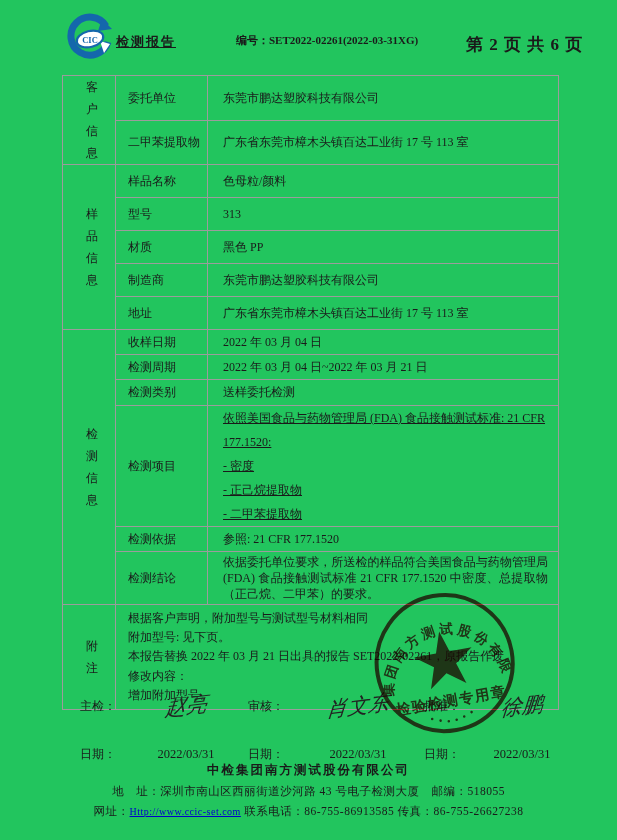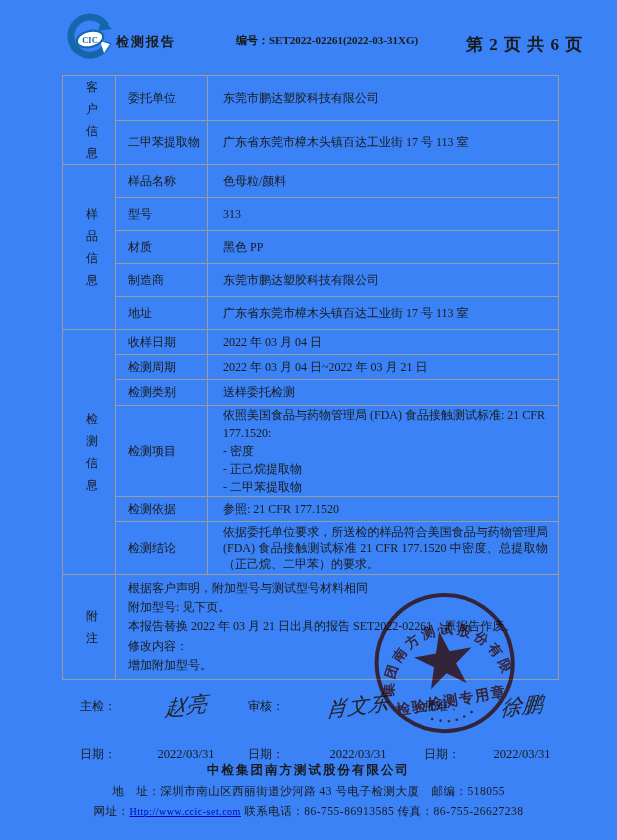--- a/index.html
+++ b/index.html
@@ -1,35 +1,35 @@
 <!DOCTYPE html>
 <html><head>
 <meta charset="utf-8">
 <style>
   * { margin:0; padding:0; box-sizing:border-box; }
   html,body { background:#ffffff; }
   body { font-family:"Liberation Serif","DejaVu Serif",serif; color:#1a1a1a; }
-  .page { position:relative; width:617px; height:840px; background:#3b82f6; overflow:hidden; }
+  .page { position:relative; width:617px; height:840px; background:#22c55e; overflow:hidden; }
 
   
   .hdr { position:absolute; top:0; left:0; width:617px; height:75px; }
   .logo { position:absolute; left:62px; top:13px; width:56px; height:50px; }
-  .hdr-title { position:absolute; left:116px; top:33px; font-size:13px; font-weight:bold; letter-spacing:2px; }
+  .hdr-title { position:absolute; left:116px; top:33px; font-size:13px; font-weight:bold; letter-spacing:2px;text-decoration:underline; }
   .hdr-no { position:absolute; left:236px; top:33px; font-size:11px; font-weight:bold; }
   .hdr-page { position:absolute; left:466px; top:33px; font-size:17px; font-weight:bold; letter-spacing:1px; }
 
   
   table.rpt { position:absolute; left:62px; top:75px; width:496px; border-collapse:collapse; table-layout:fixed; }
   table.rpt td { border:1px solid #9c9c9c; font-size:12px; vertical-align:middle; }
   td.grp { width:53px; text-align:center; line-height:22px; padding:0 23px; }
   td.lbl { width:92px; padding-left:12px; }
   td.val { width:351px; padding-left:15px; padding-right:10px; }
   tr.r33 { height:33px; } tr.r32 { height:32px; } tr.r25 { height:25px; } tr.r26 { height:26px; }
   tr.r91 { height:91px; } tr.r48 { height:48px; } tr.r97 { height:97px; }
-  .cell-lines div { line-height:18px; }
+  .cell-lines div { line-height:24px;text-decoration:underline; }
   .concl { line-height:16px; text-align:justify; padding:2px 8px 2px 0; }
   td.notes-cell { padding:4px 10px 4px 12px; }
   .notes-lines div { line-height:19.2px; }
 
   
   .sig-area { position:absolute; left:80px; top:692px; width:496px; }
   .sig-row { display:flex; }
   .sig-col { display:flex; align-items:center; }
   .sig-col.c1 { width:168px; } .sig-col.c2 { width:176px; } .sig-col.c3 { width:152px; }
   .sig-label { font-size:12px; white-space:nowrap; width:44px; }

